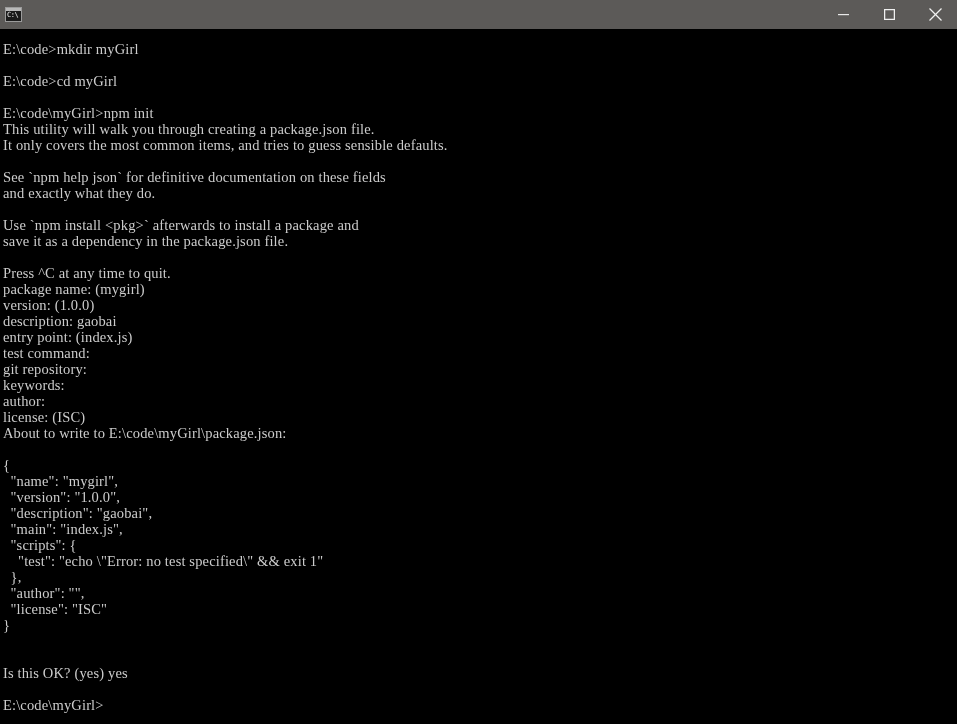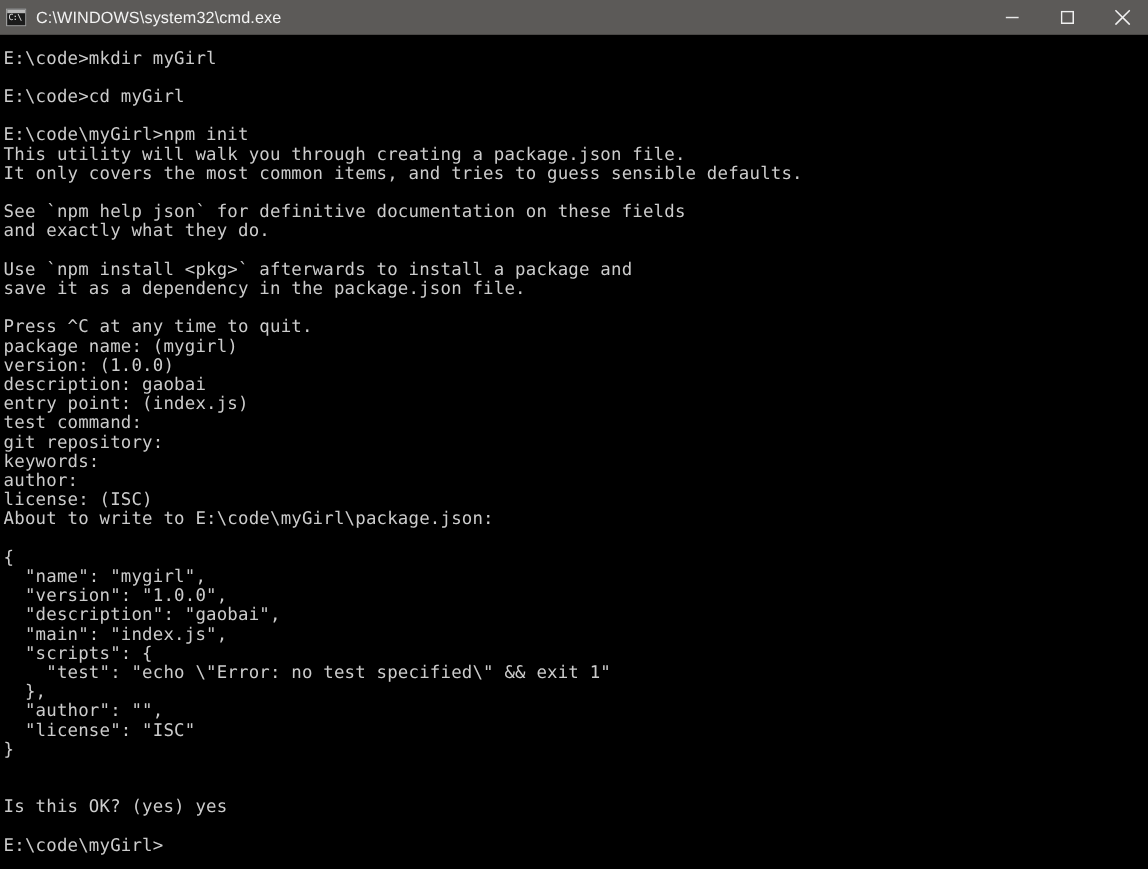--- a/index.html
+++ b/index.html
@@ -98,34 +98,34 @@
     line-height: 16px;
     color: #cccccc;
     white-space: pre;
     letter-spacing: 0.15px;
     margin: 0;
     padding: 8px 0 0 2px;
   }
   .line {
     height: 16px;
     white-space: pre;
+    font-family: Liberation Serif, serif;
   }
   .line.blank { color: transparent; }
 </style>
 </head>
 <body>
 
 <div class="window">
 
   <div class="titlebar">
     <div class="title-icon">
       <div class="bar"></div>
       <div class="prompt">C:\</div>
     </div>
-    <div class="title-text">C:\WINDOWS\system32\cmd.exe</div>
 
     <div class="win-controls">
       <div class="win-btn">
         <svg width="11" height="11" viewBox="0 0 11 11">
           <rect x="0" y="5" width="11" height="1.2" fill="#e8e8e8"></rect>
         </svg>
       </div>
       <div class="win-btn">
         <svg width="11" height="11" viewBox="0 0 11 11">
           <rect x="0.6" y="0.6" width="9.8" height="9.8" fill="none" stroke="#f0f0f0" stroke-width="1.3"></rect>

